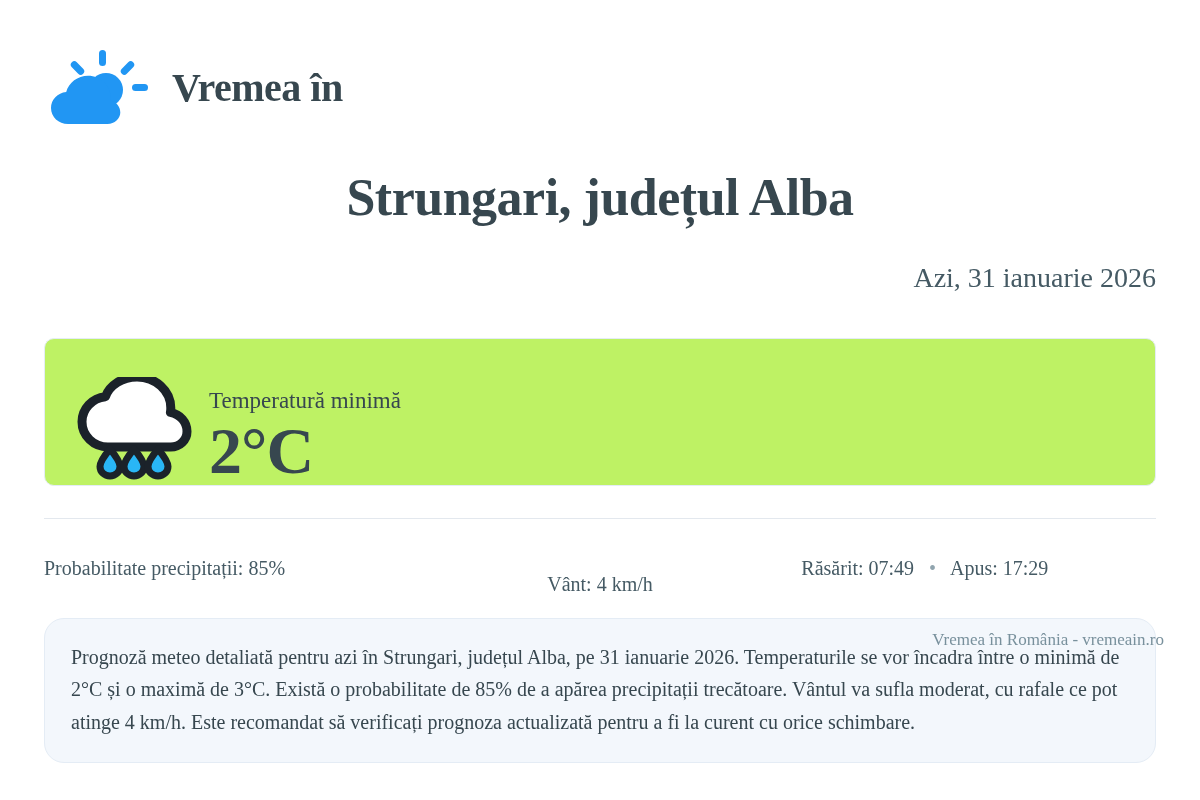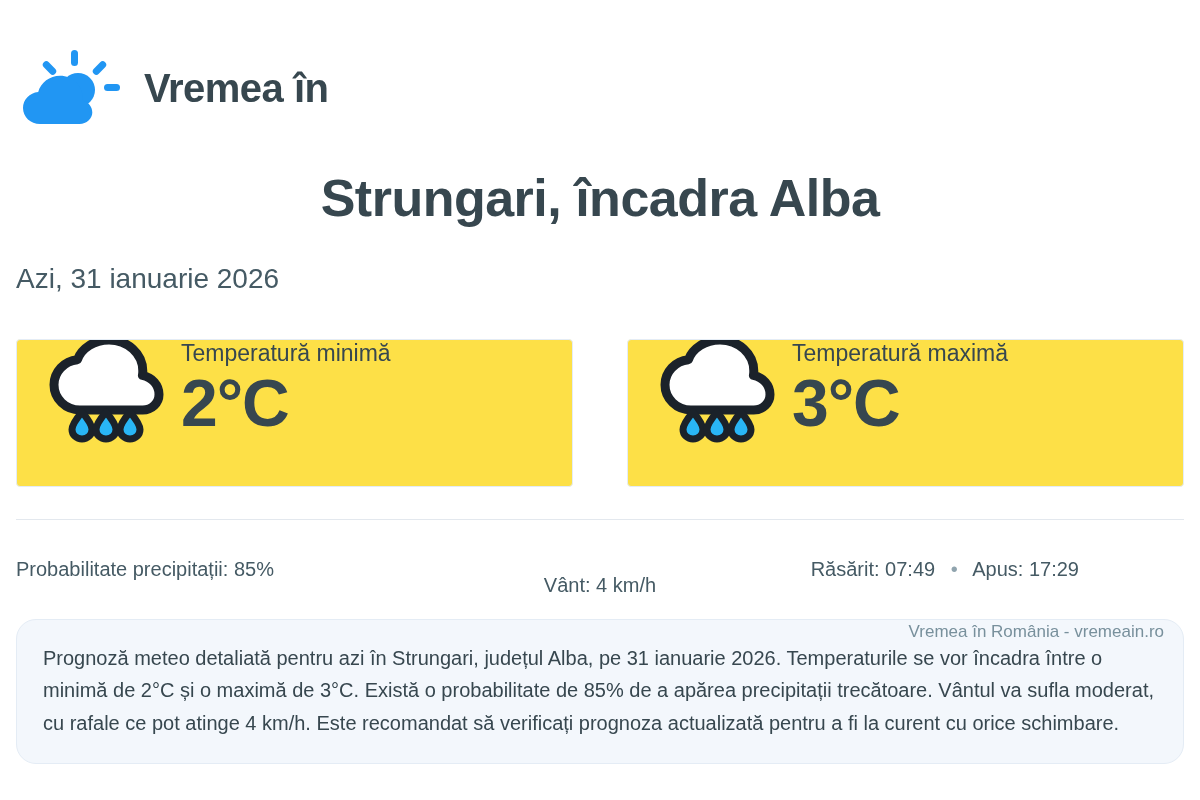--- a/index.html
+++ b/index.html
@@ -12,21 +12,22 @@
     height: 800px;
     font-family: "Liberation Sans", sans-serif;
     color: #37474f;
     overflow: hidden;
   }
   .page {
     position: relative;
     width: 1200px;
     height: 668px;
     box-sizing: border-box;
-    padding: 0 16px;
+    padding: 0 44px;
+    font-family: Liberation Serif, serif;
   }
 
   
   .brand {
     display: flex;
     align-items: center;
     gap: 18px;
     padding-top: 46px;
   }
   .brand-logo {
@@ -45,40 +46,40 @@
   
   .location {
     text-align: center;
     font-size: 52px;
     font-weight: bold;
     color: #37474f;
     margin-top: 38px;
     letter-spacing: -0.5px;
   }
   .date {
-    text-align: left;
+    text-align: right;
     font-size: 28px;
     color: #455a64;
     margin-top: 22px;
   }
 
   
   .cards {
     display: flex;
     gap: 54px;
     margin-top: 44px;
   }
   .card {
     flex: 1 1 0;
-    background: #fde047;
+    background: #bef264;
     border: 1px solid #e4ecf5;
-    border-radius: 4px;
+    border-radius: 10px;
     height: 148px;
     display: flex;
-    align-items: flex-start;
+    align-items: flex-end;
     padding: 0 26px;
     box-sizing: border-box;
   }
   .card-icon {
     width: 126px;
     height: 108px;
     flex: 0 0 auto;
   }
   .card-text {
     margin-left: 12px;
@@ -121,21 +122,21 @@
     padding: 22px 26px 24px 26px;
     font-size: 20px;
     line-height: 1.62;
     color: #37474f;
   }
 
   
   .footer {
     position: absolute;
     right: 36px;
-    bottom: 26px;
+    bottom: 18px;
     font-size: 17px;
     color: #78909c;
   }
 </style>
 </head>
 <body>
 
 <div class="page">
 
   <div class="brand">
@@ -149,21 +150,21 @@
           <circle cx="62" cy="44" r="17"></circle>
           <path d="M24 78c-9.4 0-17-7.2-17-16.1 0-8.3 6.6-15.2 15.2-16 2.6-9.3 11.4-16.2 21.9-16.2 12.5 0 22.7 9.8 22.7 21.9 0 1-.1 2-.2 3 5.6 1.3 9.7 6.1 9.7 11.8C76.3 72.3 70.6 78 63.5 78H24z"></path>
         </g>
       </svg>
     </span>
     <div>
       <div class="brand-title">Vremea în</div>
     </div>
   </div>
 
-  <h1 class="location">Strungari, încadra Alba</h1>
+  <h1 class="location">Strungari, județul Alba</h1>
   <div class="date">Azi, 31 ianuarie 2026</div>
 
   <div class="cards">
 
     <div class="card">
       <span class="card-icon">
         <svg viewBox="0 0 126 108" width="126" height="108" xmlns="http://www.w3.org/2000/svg">
           <path d="M37 70c-14.4 0-26-11.3-26-25.2 0-13 10.2-23.8 23.4-25.1C38.6 8.2 51.2 0 66 0c18.6 0 33.8 13.8 33.8 30.9 0 1.5-.1 3-.4 4.5C109.2 37.3 116 45.1 116 54.4 116 63 108.7 70 99.7 70H37z" fill="#ffffff" stroke="#1b222a" stroke-width="9" stroke-linejoin="round"></path>
           <g fill="#29b6f6">
             <path d="M39 72c0 0-10 12-10 17.5 0 5.5 4.5 9.5 10 9.5s10-4 10-9.5C49 84 39 72 39 72z"></path>
@@ -176,41 +177,20 @@
             <path d="M87 72c0 0-10 12-10 17.5 0 5.5 4.5 9.5 10 9.5s10-4 10-9.5C97 84 87 72 87 72z"></path>
           </g>
         </svg>
       </span>
       <div class="card-text">
         <div class="card-label">Temperatură minimă</div>
         <div class="card-value">2°C</div>
       </div>
     </div>
 
-    <div class="card">
-      <span class="card-icon">
-        <svg viewBox="0 0 126 108" width="126" height="108" xmlns="http://www.w3.org/2000/svg">
-          <path d="M37 70c-14.4 0-26-11.3-26-25.2 0-13 10.2-23.8 23.4-25.1C38.6 8.2 51.2 0 66 0c18.6 0 33.8 13.8 33.8 30.9 0 1.5-.1 3-.4 4.5C109.2 37.3 116 45.1 116 54.4 116 63 108.7 70 99.7 70H37z" fill="#ffffff" stroke="#1b222a" stroke-width="9" stroke-linejoin="round"></path>
-          <g fill="#29b6f6">
-            <path d="M39 72c0 0-10 12-10 17.5 0 5.5 4.5 9.5 10 9.5s10-4 10-9.5C49 84 39 72 39 72z"></path>
-            <path d="M63 72c0 0-10 12-10 17.5 0 5.5 4.5 9.5 10 9.5s10-4 10-9.5C73 84 63 72 63 72z"></path>
-            <path d="M87 72c0 0-10 12-10 17.5 0 5.5 4.5 9.5 10 9.5s10-4 10-9.5C97 84 87 72 87 72z"></path>
-          </g>
-          <g fill="none" stroke="#1b222a" stroke-width="7" stroke-linejoin="round" stroke-linecap="round">
-            <path d="M39 72c0 0-10 12-10 17.5 0 5.5 4.5 9.5 10 9.5s10-4 10-9.5C49 84 39 72 39 72z"></path>
-            <path d="M63 72c0 0-10 12-10 17.5 0 5.5 4.5 9.5 10 9.5s10-4 10-9.5C73 84 63 72 63 72z"></path>
-            <path d="M87 72c0 0-10 12-10 17.5 0 5.5 4.5 9.5 10 9.5s10-4 10-9.5C97 84 87 72 87 72z"></path>
-          </g>
-        </svg>
-      </span>
-      <div class="card-text">
-        <div class="card-label">Temperatură maximă</div>
-        <div class="card-value">3°C</div>
-      </div>
-    </div>
 
   </div>
 
   <div class="stats">
     <div class="stat-left">Probabilitate precipitații: 85%</div>
     <div class="stat-center">Vânt: 4 km/h</div>
     <div class="stat-right">
       <span>Răsărit: 07:49</span>
       <span class="dot-sep">•</span>
       <span>Apus: 17:29</span>

